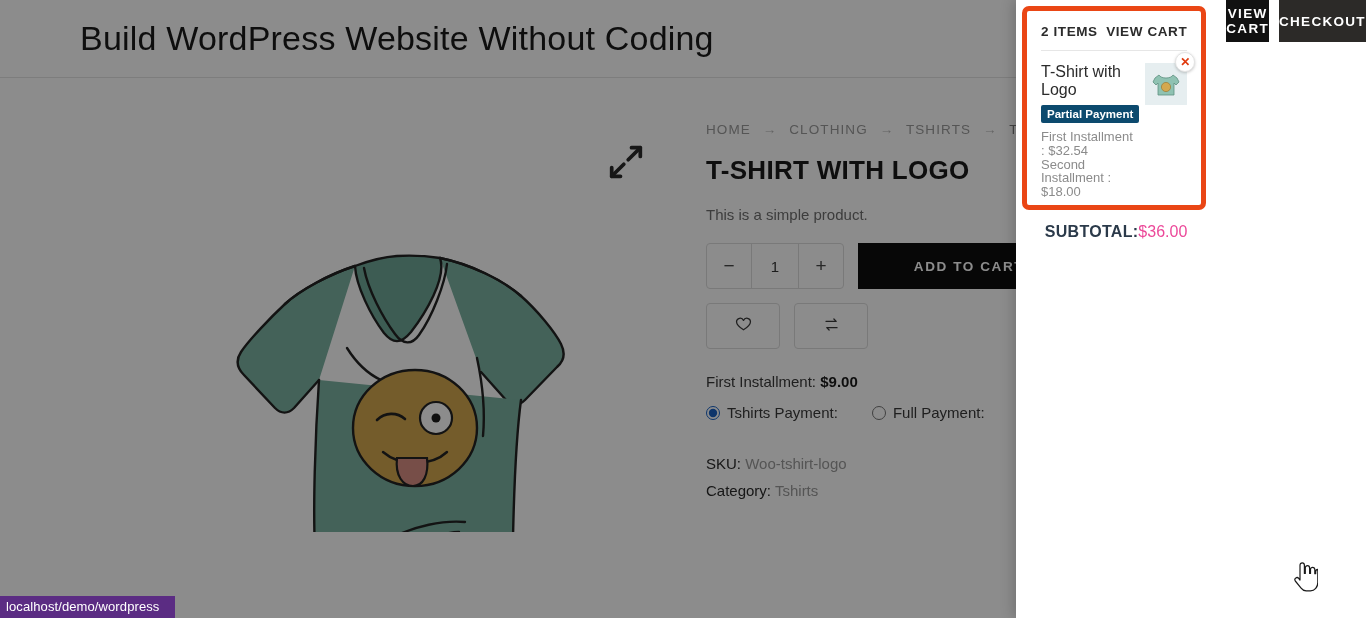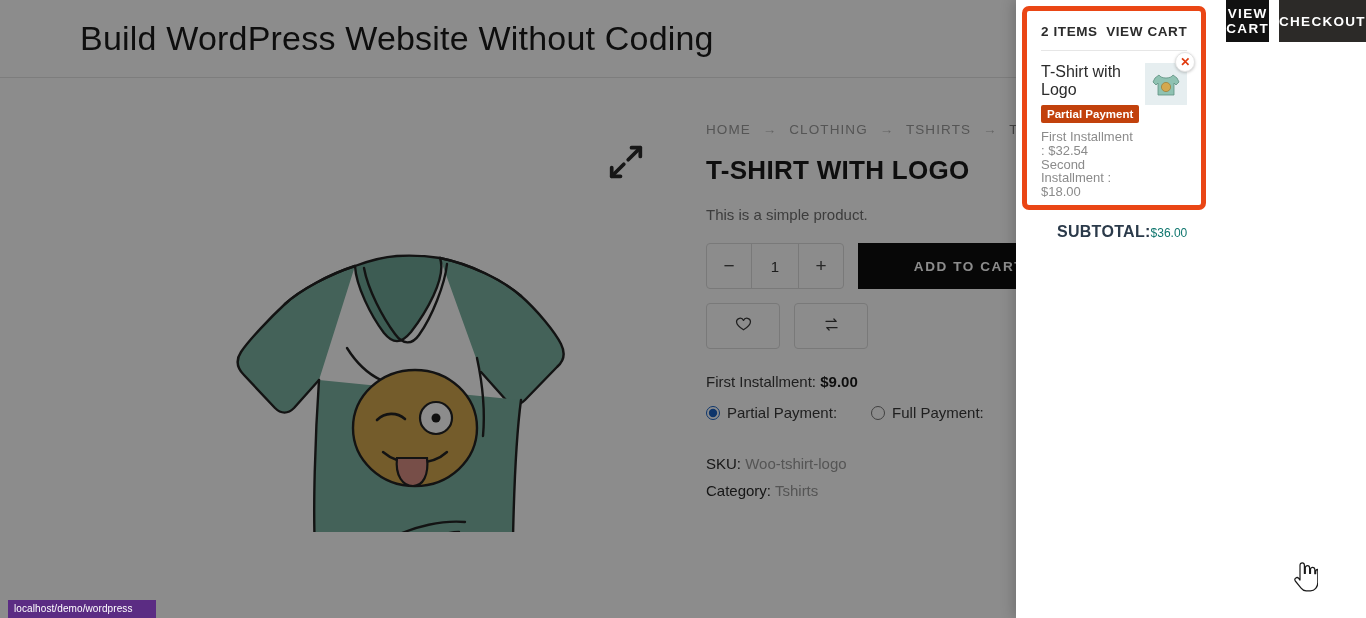--- a/index.html
+++ b/index.html
@@ -125,21 +125,21 @@
     padding: 3px 0 11px 0;
     border-bottom: 1px solid #e6e6e6;
   }
   .cart-items-count { font-size:13.5px; letter-spacing:.6px; color:#2b2b2b; font-weight:600; }
   .view-cart-link { font-size:13.5px; letter-spacing:.6px; color:#2b2b2b; font-weight:600; text-decoration:none; cursor:pointer;}
   .cart-item { display:flex; padding: 12px 0 0 0; position:relative; }
   .ci-main { flex: 1 1 auto; padding-right: 6px; }
   .ci-title-row { display:flex; align-items:center; flex-wrap:wrap; gap:6px; }
   .ci-title { font-size:16px; color:#2b2b2b; }
   .badge {
-    display:inline-block; background:#c2410c; color:#fff;
+    display:inline-block; background:#0c4a6e; color:#fff;
     font-size:11.5px; font-weight:700; padding: 3px 6px 3px 6px; border-radius:2px;
     line-height:1.05; white-space:nowrap;
   }
   .ci-lines { margin-top: 7px; }
   .ci-line { font-size:13px; color:#8b8b8b; line-height:1.06; }
   .ci-thumb-wrap { position:relative; width:42px; flex: 0 0 42px; }
   .ci-thumb {
     width:42px; height:42px; background:#e6eef0; display:block;
     border-radius:1px; overflow:hidden;
   }
@@ -151,39 +151,39 @@
     box-shadow: 0 1px 3px rgba(0,0,0,.22);
     display:flex; align-items:center; justify-content:center;
     color:#e03a0f; font-size:12px; font-weight:700; cursor:pointer;
     line-height:1; font-family:inherit;
   }
   .subtotal {
     display:flex; justify-content:flex-end; align-items:baseline;
     margin-top: 24px;
   }
   .subtotal-label { font-size:16px; font-weight:700; color:#2b3a4a; letter-spacing:.3px; }
-  .subtotal-value { font-size:12px; color:#0f766e; }
+  .subtotal-value { font-size:16px; color:#ec4899; }
 
   .cart-spacer { flex: 1 1 auto; }
   .cart-actions {
     display:flex; gap: 10px; padding: 0 14px 14px 14px;
   }
   .cart-actions button {
     flex:1 1 0; height:42px; border:none; cursor:pointer;
     color:#fff; font-size:13.5px; font-weight:700; letter-spacing:1.3px;
     text-transform:uppercase; font-family:inherit;
   }
   .btn-viewcart { background:#111111; }
   .btn-checkout { background:#2c2a28; }
 
   
   .statusbar {
-    position:absolute; left:8px; bottom:0;
+    position:absolute; left:0; bottom:0;
     background:#5b2c83; color:#ffffff;
-    font-size:10px; padding: 3px 23px 4px 6px;
+    font-size:13px; padding: 3px 16px 4px 6px;
     font-family: "Liberation Sans", sans-serif;
     white-space:nowrap; letter-spacing:.1px;
     z-index: 60;
   }
 
   
   .cursor { position:absolute; left:1292px; top:562px; width:26px; height:32px; z-index:70; pointer-events:none; }
 </style>
 </head>
 <body>
@@ -283,21 +283,21 @@
         </div>
 
         <div class="installment">
           <span>First Installment:</span>
           <b>$9.00</b>
         </div>
 
         <div class="pay-opts">
           <label>
             <input type="radio" name="paytype" checked="" style="">
-            <span>Partial Payment:</span>
+            <span>Tshirts Payment:</span>
           </label>
           <span class="gap"></span>
           <label>
             <input type="radio" name="paytype" style="">
             <span>Full Payment:</span>
           </label>
         </div>
 
         <div class="meta">
           <span>SKU:</span>

